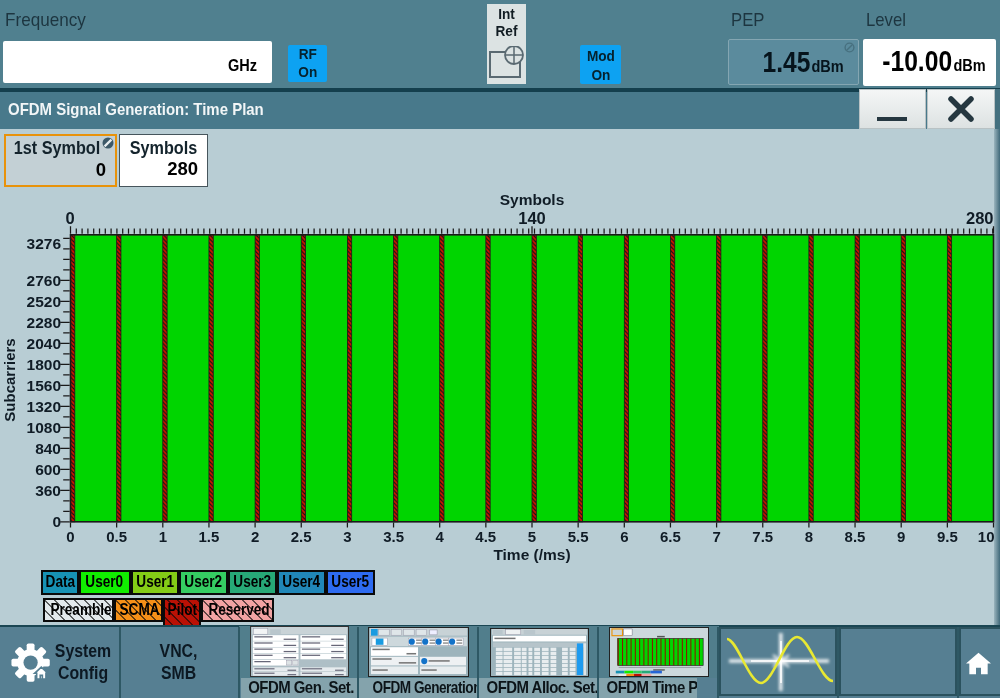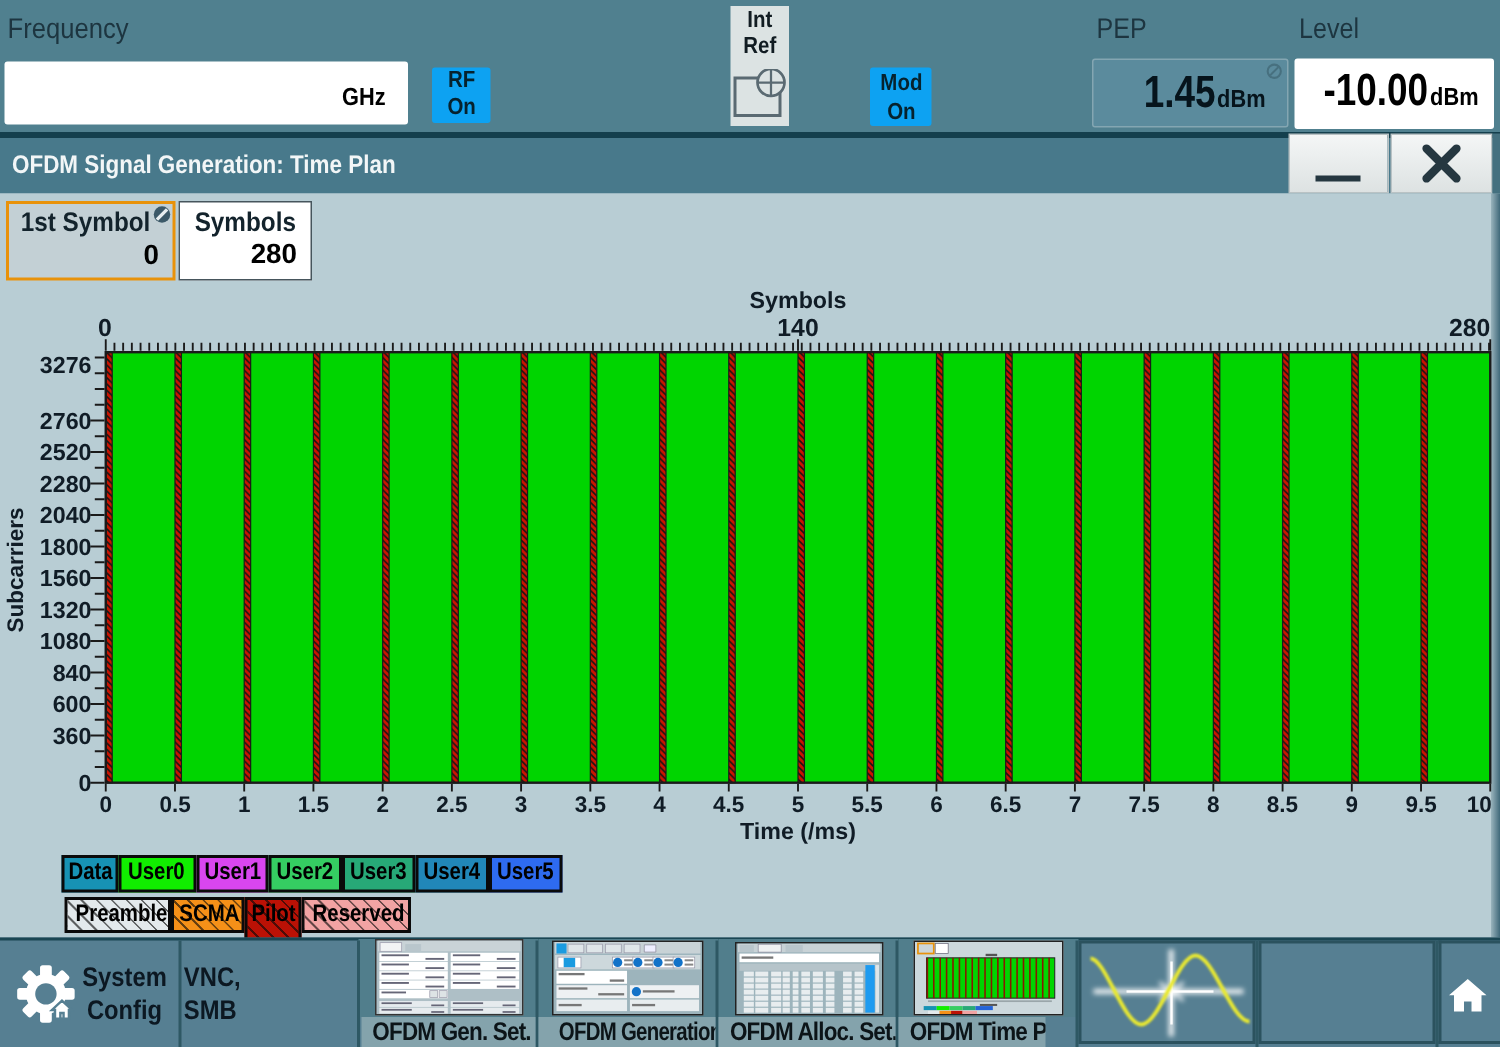--- a/index.html
+++ b/index.html
@@ -180,21 +180,21 @@
 <text x="808.9" y="541.5" text-anchor="middle" style="font-family:'Liberation Sans',sans-serif;font-weight:bold;fill:#101c26;font-size:15px">8</text>
 <text x="855.0" y="541.5" text-anchor="middle" style="font-family:'Liberation Sans',sans-serif;font-weight:bold;fill:#101c26;font-size:15px">8.5</text>
 <text x="901.2" y="541.5" text-anchor="middle" style="font-family:'Liberation Sans',sans-serif;font-weight:bold;fill:#101c26;font-size:15px">9</text>
 <text x="947.4" y="541.5" text-anchor="middle" style="font-family:'Liberation Sans',sans-serif;font-weight:bold;fill:#101c26;font-size:15px">9.5</text>
 <text x="994.5" y="541.5" text-anchor="end" style="font-family:'Liberation Sans',sans-serif;font-weight:bold;fill:#101c26;font-size:15px">10</text>
 <text x="532" y="559.5" text-anchor="middle" style="font-family:'Liberation Sans',sans-serif;font-weight:bold;fill:#101c26;font-size:15.5px">Time (/ms)</text>
 </svg>
 
 <div class="lg" style="left:40.5px;top:570px;width:38px;height:24.5px;background:#1792b4"><span class="lgt">Data</span></div>
 <div class="lg" style="left:78.5px;top:570px;width:52px;height:24.5px;background:#11ee00"><span class="lgt">User0</span></div>
-<div class="lg" style="left:130.5px;top:570px;width:48px;height:24.5px;background:#d946ef"><span class="lgt">User1</span></div>
+<div class="lg" style="left:130.5px;top:570px;width:48px;height:24.5px;background:#84cc16"><span class="lgt">User1</span></div>
 <div class="lg" style="left:178.5px;top:570px;width:49px;height:24.5px;background:#35cd62"><span class="lgt">User2</span></div>
 <div class="lg" style="left:227.5px;top:570px;width:49px;height:24.5px;background:#27a977"><span class="lgt">User3</span></div>
 <div class="lg" style="left:276.5px;top:570px;width:49px;height:24.5px;background:#2187b8"><span class="lgt">User4</span></div>
 <div class="lg" style="left:325.5px;top:570px;width:49px;height:24.5px;background:#2e6bf0"><span class="lgt">User5</span></div>
 <div class="lg" style="left:43px;top:597.5px;width:71px;height:24.5px;background:repeating-linear-gradient(45deg, rgba(10,10,10,0) 0px, rgba(10,10,10,0) 6px, rgba(10,10,10,0.62) 6px, rgba(10,10,10,0.62) 7.1px), #e3e9ec;background-color:#e3e9ec"><span class="lgt">Preamble</span></div>
 <div class="lg" style="left:114px;top:597.5px;width:49px;height:24.5px;background:repeating-linear-gradient(45deg, rgba(10,10,10,0) 0px, rgba(10,10,10,0) 6px, rgba(10,10,10,0.62) 6px, rgba(10,10,10,0.62) 7.1px), #f59018;background-color:#f59018"><span class="lgt">SCMA</span></div>
 <div class="lg" style="left:163px;top:597.5px;width:38px;height:41px;background:repeating-linear-gradient(45deg, rgba(10,10,10,0) 0px, rgba(10,10,10,0) 6px, rgba(10,10,10,0.62) 6px, rgba(10,10,10,0.62) 7.1px), #bb1105;background-color:#bb1105"><span class="lgt">Pilot</span></div>
 <div class="lg" style="left:201px;top:597.5px;width:73px;height:24.5px;background:repeating-linear-gradient(45deg, rgba(10,10,10,0) 0px, rgba(10,10,10,0) 6px, rgba(10,10,10,0.62) 6px, rgba(10,10,10,0.62) 7.1px), #f2a3a3;background-color:#f2a3a3"><span class="lgt">Reserved</span></div>
 
 <div class="abs" style="left:0;top:625px;width:1000px;height:73px;background:#567f92;border-top:2px solid #1a4653"></div>
@@ -226,21 +226,21 @@
       <rect x="-4.4" y="-21.5" width="8.8" height="9" rx="2" transform="translate(22,22) rotate(225)"></rect>
       <rect x="-4.4" y="-21.5" width="8.8" height="9" rx="2" transform="translate(22,22) rotate(270)"></rect>
       <rect x="-4.4" y="-21.5" width="8.8" height="9" rx="2" transform="translate(22,22) rotate(315)"></rect>
 </g>
 <circle cx="22" cy="22" r="8" fill="#567f92"></circle>
 <g transform="translate(24,24)">
 <path d="M10 3 L17.5 10 h-2.3 v6.5 h-4 v-4.2 h-2.4 v4.2 h-4 V10 H2.5 Z" fill="#ffffff" stroke="#567f92" stroke-width="1.8"></path>
 </g>
 </svg>
 <div class="abs" style="left:50px;top:640px;width:66px;font-weight:bold;font-size:18px;color:#0c1822;text-align:center;line-height:22px"><span class="condc" style="transform:scaleX(0.88)">System<br>Config</span></div>
-<div class="abs" style="left:120px;top:640px;width:118px;font-weight:bold;font-size:18px;color:#0c1822;text-align:left;line-height:22px"><span class="condc" style="transform:scaleX(0.88)">VNC,<br>SMB</span></div>
+<div class="abs" style="left:120px;top:640px;width:118px;font-weight:bold;font-size:18px;color:#0c1822;text-align:center;line-height:22px"><span class="condc" style="transform:scaleX(0.88)">VNC,<br>SMB</span></div>
 
 <svg width="99" height="51" viewBox="0 0 99 51" style="position:absolute;left:250px;top:626px;border:1px solid #333;background:#aebfc6">
     <rect x="0" y="0" width="99" height="7.5" fill="#c9d3d7"></rect>
     <rect x="1.5" y="1.5" width="15" height="6" fill="#f2f4f5" stroke="#99a" stroke-width="0.5"></rect>
     <rect x="19" y="2.5" width="11" height="5" fill="#b9c6cc"></rect>
     <rect x="1" y="8.5" width="47.5" height="5.9" fill="#ffffff"></rect>
     <rect x="2.5" y="9.6" width="19" height="1.3" fill="#667"></rect>
     <rect x="33" y="12.1" width="13" height="1.3" fill="#667"></rect>
     <rect x="1" y="14.9" width="47.5" height="5.9" fill="#ffffff"></rect>
     <rect x="2.5" y="16.0" width="19" height="1.3" fill="#667"></rect>

